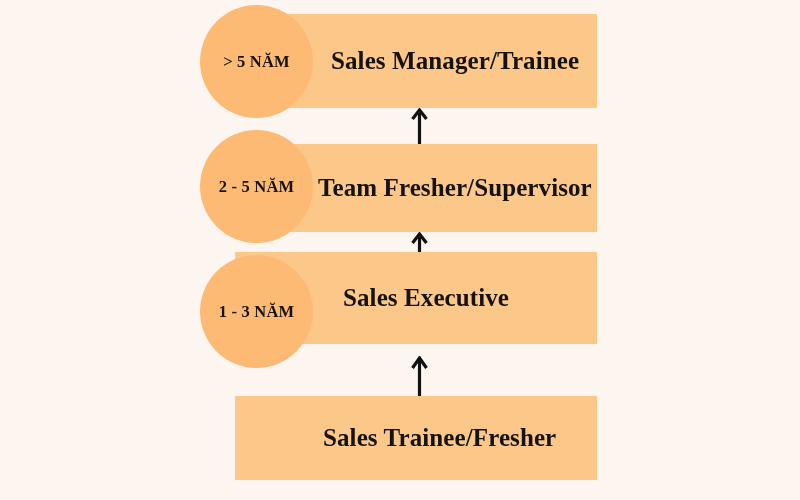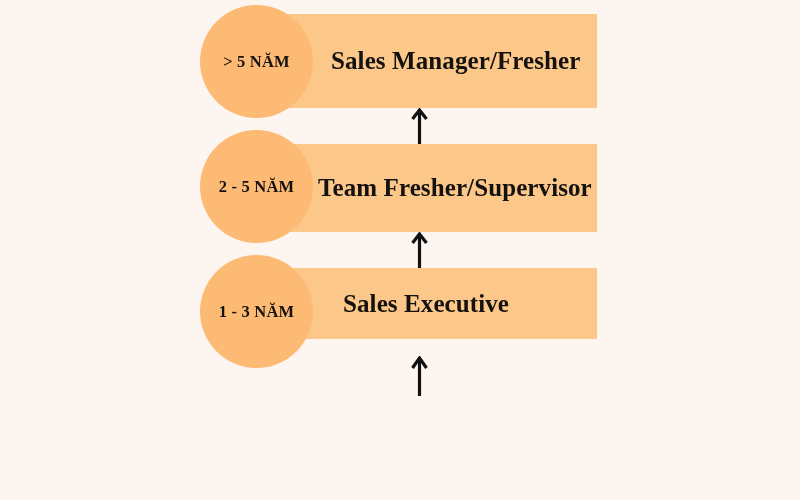--- a/index.html
+++ b/index.html
@@ -39,21 +39,21 @@
     box-sizing: border-box;
     padding-left: 88px;
     font-size: 25px;
     font-weight: bold;
     color: #14110f;
     letter-spacing: 0.1px;
     white-space: nowrap;
   }
   .bar.b1 { top: 14px;  height: 94px; }
   .bar.b2 { top: 144px; height: 88px; }
-  .bar.b3 { top: 268px; height: 71px; }
+  .bar.b3 { top: 252px; height: 92px; }
   .bar.b4 { top: 396px; height: 84px; }
 
   .bar.b1 .bar-label { padding-left: 96px; }
   .bar.b2 .bar-label { padding-left: 83px; }
   .bar.b3 .bar-label { padding-left: 108px; }
   .bar.b4 .bar-label { padding-left: 88px; }
 
   
   .circle {
     position: absolute;
@@ -92,21 +92,21 @@
     width: 100%;
     height: 100%;
   }
 </style>
 </head>
 <body>
 
 <div id="stage">
 
   <div class="bar b1">
-    <div class="bar-label">Sales Manager/Fresher</div>
+    <div class="bar-label">Sales Manager/Trainee</div>
   </div>
   <div class="circle c1">
     <span class="circle-label">&gt; 5 NĂM</span>
   </div>
 
   <div class="arrow a1">
     <svg viewBox="0 0 17 36" preserveAspectRatio="none" aria-hidden="true">
       <line x1="8.5" y1="36" x2="8.5" y2="5" stroke="#111111" stroke-width="3.2"></line>
       <polyline points="1.5,11 8.5,2 15.5,11" fill="none" stroke="#111111" stroke-width="3.2" stroke-linecap="butt" stroke-linejoin="miter"></polyline>
     </svg>
@@ -133,14 +133,17 @@
     <span class="circle-label">1 - 3 NĂM</span>
   </div>
 
   <div class="arrow a3">
     <svg viewBox="0 0 17 40" preserveAspectRatio="none" aria-hidden="true">
       <line x1="8.5" y1="40" x2="8.5" y2="5" stroke="#111111" stroke-width="3.2"></line>
       <polyline points="1.5,12 8.5,2 15.5,12" fill="none" stroke="#111111" stroke-width="3.2" stroke-linecap="butt" stroke-linejoin="miter"></polyline>
     </svg>
   </div>
 
+  <div class="bar b4">
+    <div class="bar-label">Sales Trainee/Fresher</div>
+  </div>
 
 </div>
 
 </body></html>

